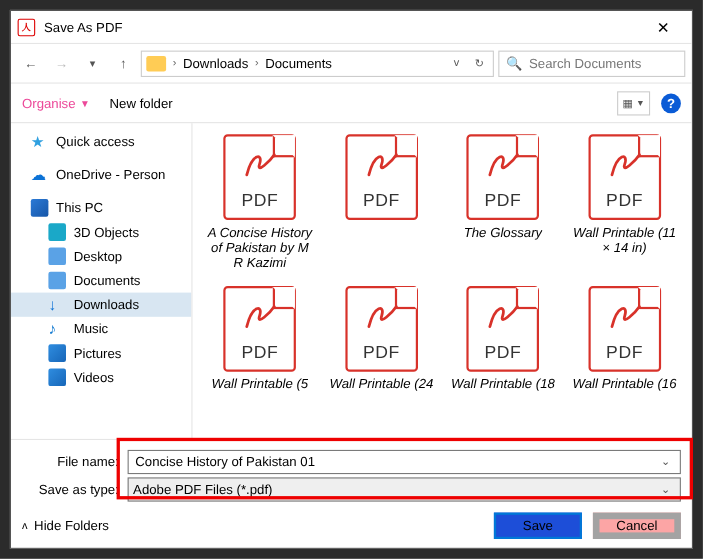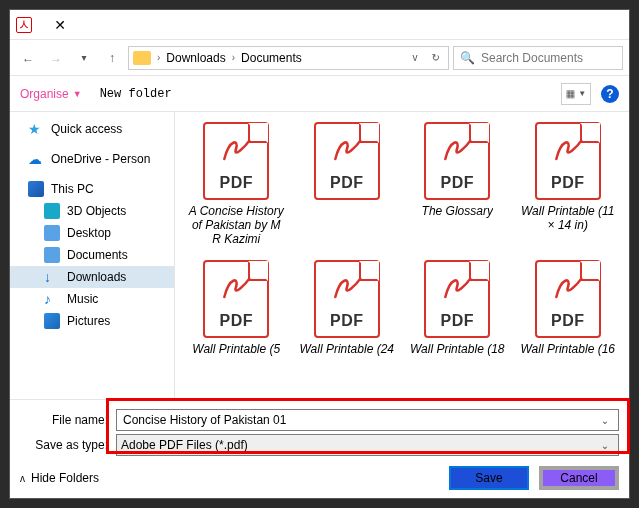--- a/index.html
+++ b/index.html
@@ -46,21 +46,21 @@
   .searchbox {
     width: 170px; height: 24px; border: 1px solid #ccc; display: flex; align-items: center;
     padding: 0 6px; gap: 6px; color: #777;
   }
   .searchbox .mag { font-size: 12px; color: #666; }
   .toolbar {
     height: 36px; display: flex; align-items: center; padding: 0 10px; gap: 18px;
     border-bottom: 1px solid #e5e5e5;
   }
   .toolbar .org { color: #ec4899; display: flex; align-items: center; gap: 4px; }
-  .toolbar .newf { color: #000; font-family: Liberation Mono, monospace; }
+  .toolbar .newf { color: #000; }
   .toolbar .right { margin-left: auto; display: flex; align-items: center; gap: 10px; }
   .toolbar .viewbtn {
     width: 30px; height: 22px; border: 1px solid #ccc; display: flex; align-items: center;
     justify-content: center; gap: 3px; font-size: 10px; color: #555;
   }
   .toolbar .help {
     width: 18px; height: 18px; border-radius: 50%; background: #0a5bd6; color: #fff;
     font-weight: bold; display: flex; align-items: center; justify-content: center; font-size: 12px;
   }
   .body { flex: 1; display: flex; min-height: 0; }
@@ -107,21 +107,21 @@
     content: ""; position: absolute; top: -1px; right: -1px; width: 16px; height: 16px;
     background: #fff; border-left: 2px solid #d8322a; border-bottom: 2px solid #d8322a;
     border-top: 2px solid #fff; border-right: 2px solid #fff;
   }
   .pdf-thumb .swoosh {
     position: absolute; top: 10px; left: 0; right: 0; display: flex; justify-content: center;
   }
   .pdf-thumb .swoosh svg { width: 34px; height: 30px; }
   .pdf-thumb .pdflabel {
     position: absolute; bottom: 6px; left: 0; right: 0; text-align: center;
-    font-weight: 700; font-size: 16px; color: #333; letter-spacing: 0.5px;
+    font-weight: 400; font-size: 16px; color: #333; letter-spacing: 0.5px;
   }
   .fileitem .flabel { font-size: 12px; line-height: 14px; color: #000; max-width: 100px;
     overflow: hidden; font-style: italic; }
   .fileitem.row2 { height: 112px; }
   .fileitem.row2 .flabel {
     white-space: nowrap; text-overflow: ellipsis; overflow: hidden; max-width: 102px;
   }
   .bottom {
     border-top: 1px solid #e5e5e5; padding: 6px 10px 8px 10px;
   }
@@ -141,32 +141,33 @@
   .redbox {
     position: absolute; border: 3px solid #e00; pointer-events: none; z-index: 50;
   }
   .redbox.r1 { left: 96px; top: 388px; width: 524px; height: 56px; }
   .footerrow {
     display: flex; align-items: center; margin-top: 10px; gap: 10px;
   }
   .footerrow .hide { display: flex; align-items: center; gap: 6px; }
   .footerrow .spacer { flex: 1; }
   .btn {
-    min-width: 80px; height: 24px; border: 4px solid #a3a3a3;
-    background: #8b5cf6; display: flex; align-items: center; justify-content: center;
+    min-width: 80px; height: 24px; border: 6px solid #a3a3a3;
+    background: #fca5a5; display: flex; align-items: center; justify-content: center;
   }
   .btn.primary { border: 2px solid #0178d7; background: #1d4ed8; }
 </style>
 </head>
 <body>
 
 <div class="dialog">
 
   <div class="titlebar">
     <div class="pdf-badge">人</div>
+    <div class="title">Save As PDF</div>
     <div class="close">✕</div>
   </div>
 
   <div class="navrow">
     <div class="navbtn">←</div>
     <div class="navbtn disabled">→</div>
     <div class="navbtn" style="font-size:10px;">▾</div>
     <div class="navbtn">↑</div>
     <div class="addressbar">
       <div class="folder-ico"></div>
@@ -232,20 +233,24 @@
         <span>Downloads</span>
       </div>
       <div class="sbitem level2">
         <span class="ico ico-music">♪</span>
         <span>Music</span>
       </div>
       <div class="sbitem level2">
         <span class="ico ico-pic"></span>
         <span>Pictures</span>
       </div>
+      <div class="sbitem level2">
+        <span class="ico ico-vid"></span>
+        <span>Videos</span>
+      </div>
     </div>
 
     <div class="filegrid">
 
       <div class="fileitem">
         <div class="pdf-thumb">
           <div class="swoosh">
               <svg viewBox="0 0 40 36">
                 <path d="M6 30 C 12 6, 24 6, 20 18 C 16 30, 32 14, 36 8" stroke="#d8322a" stroke-width="3" fill="none" stroke-linecap="round"></path>
               </svg>

